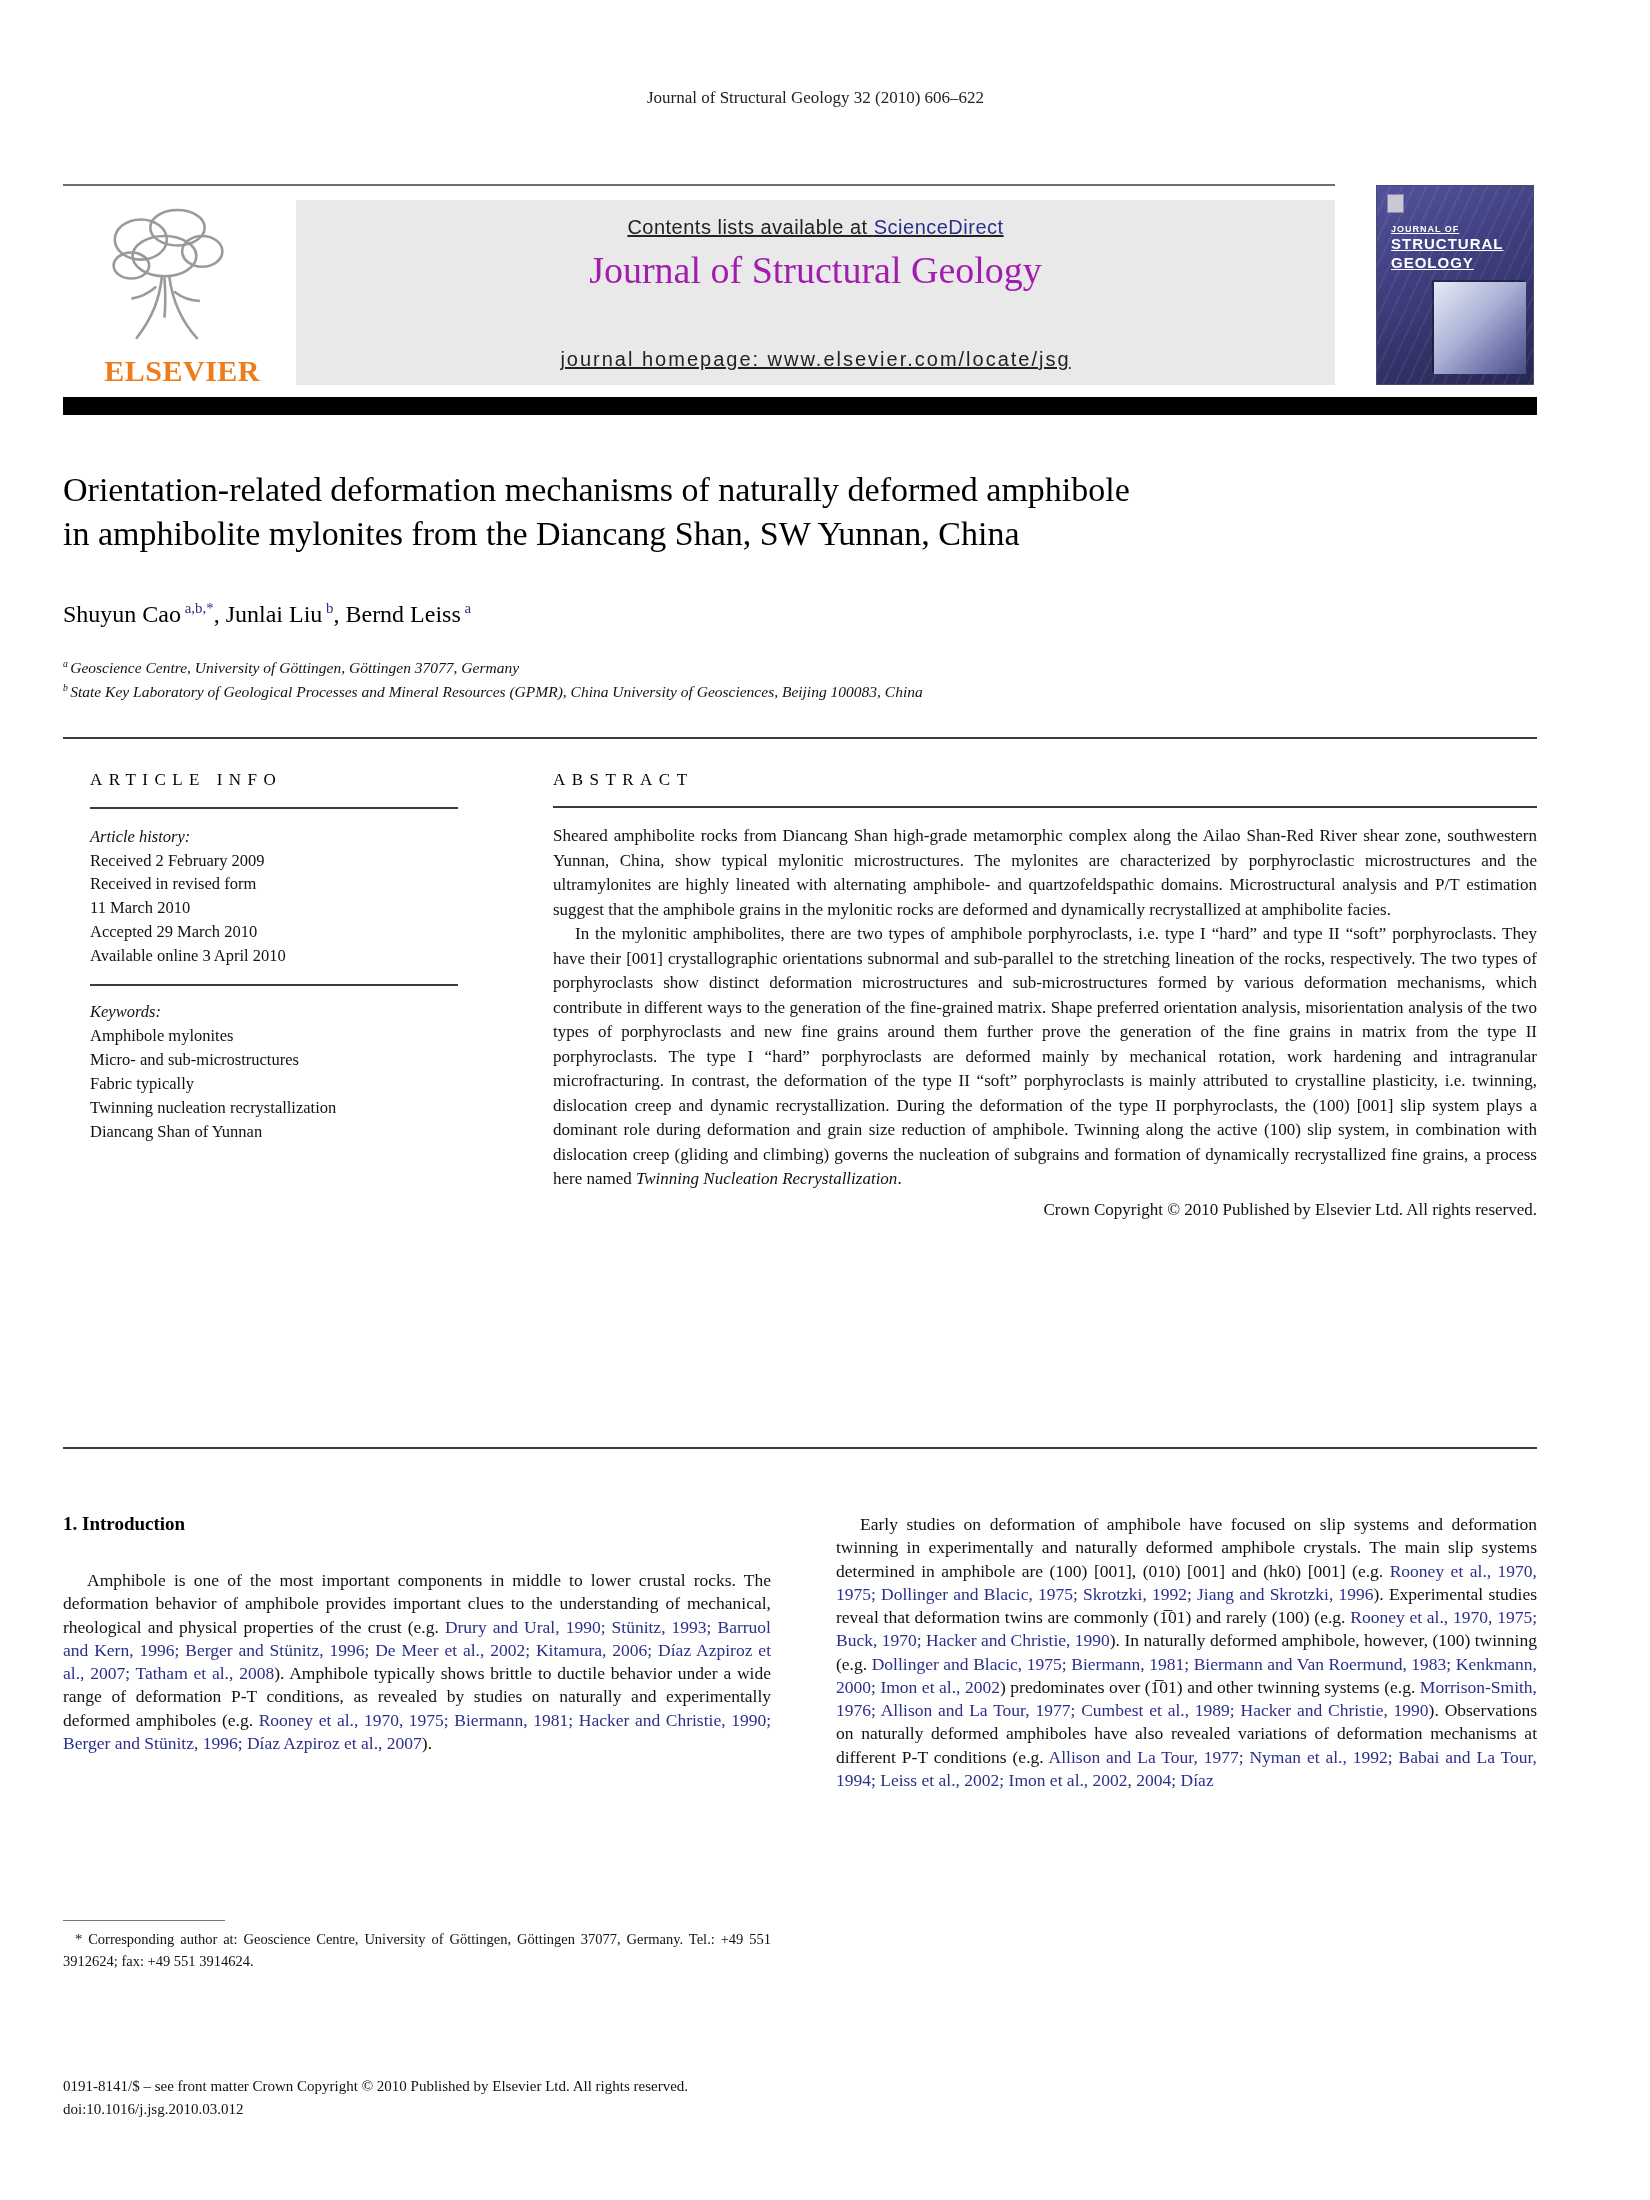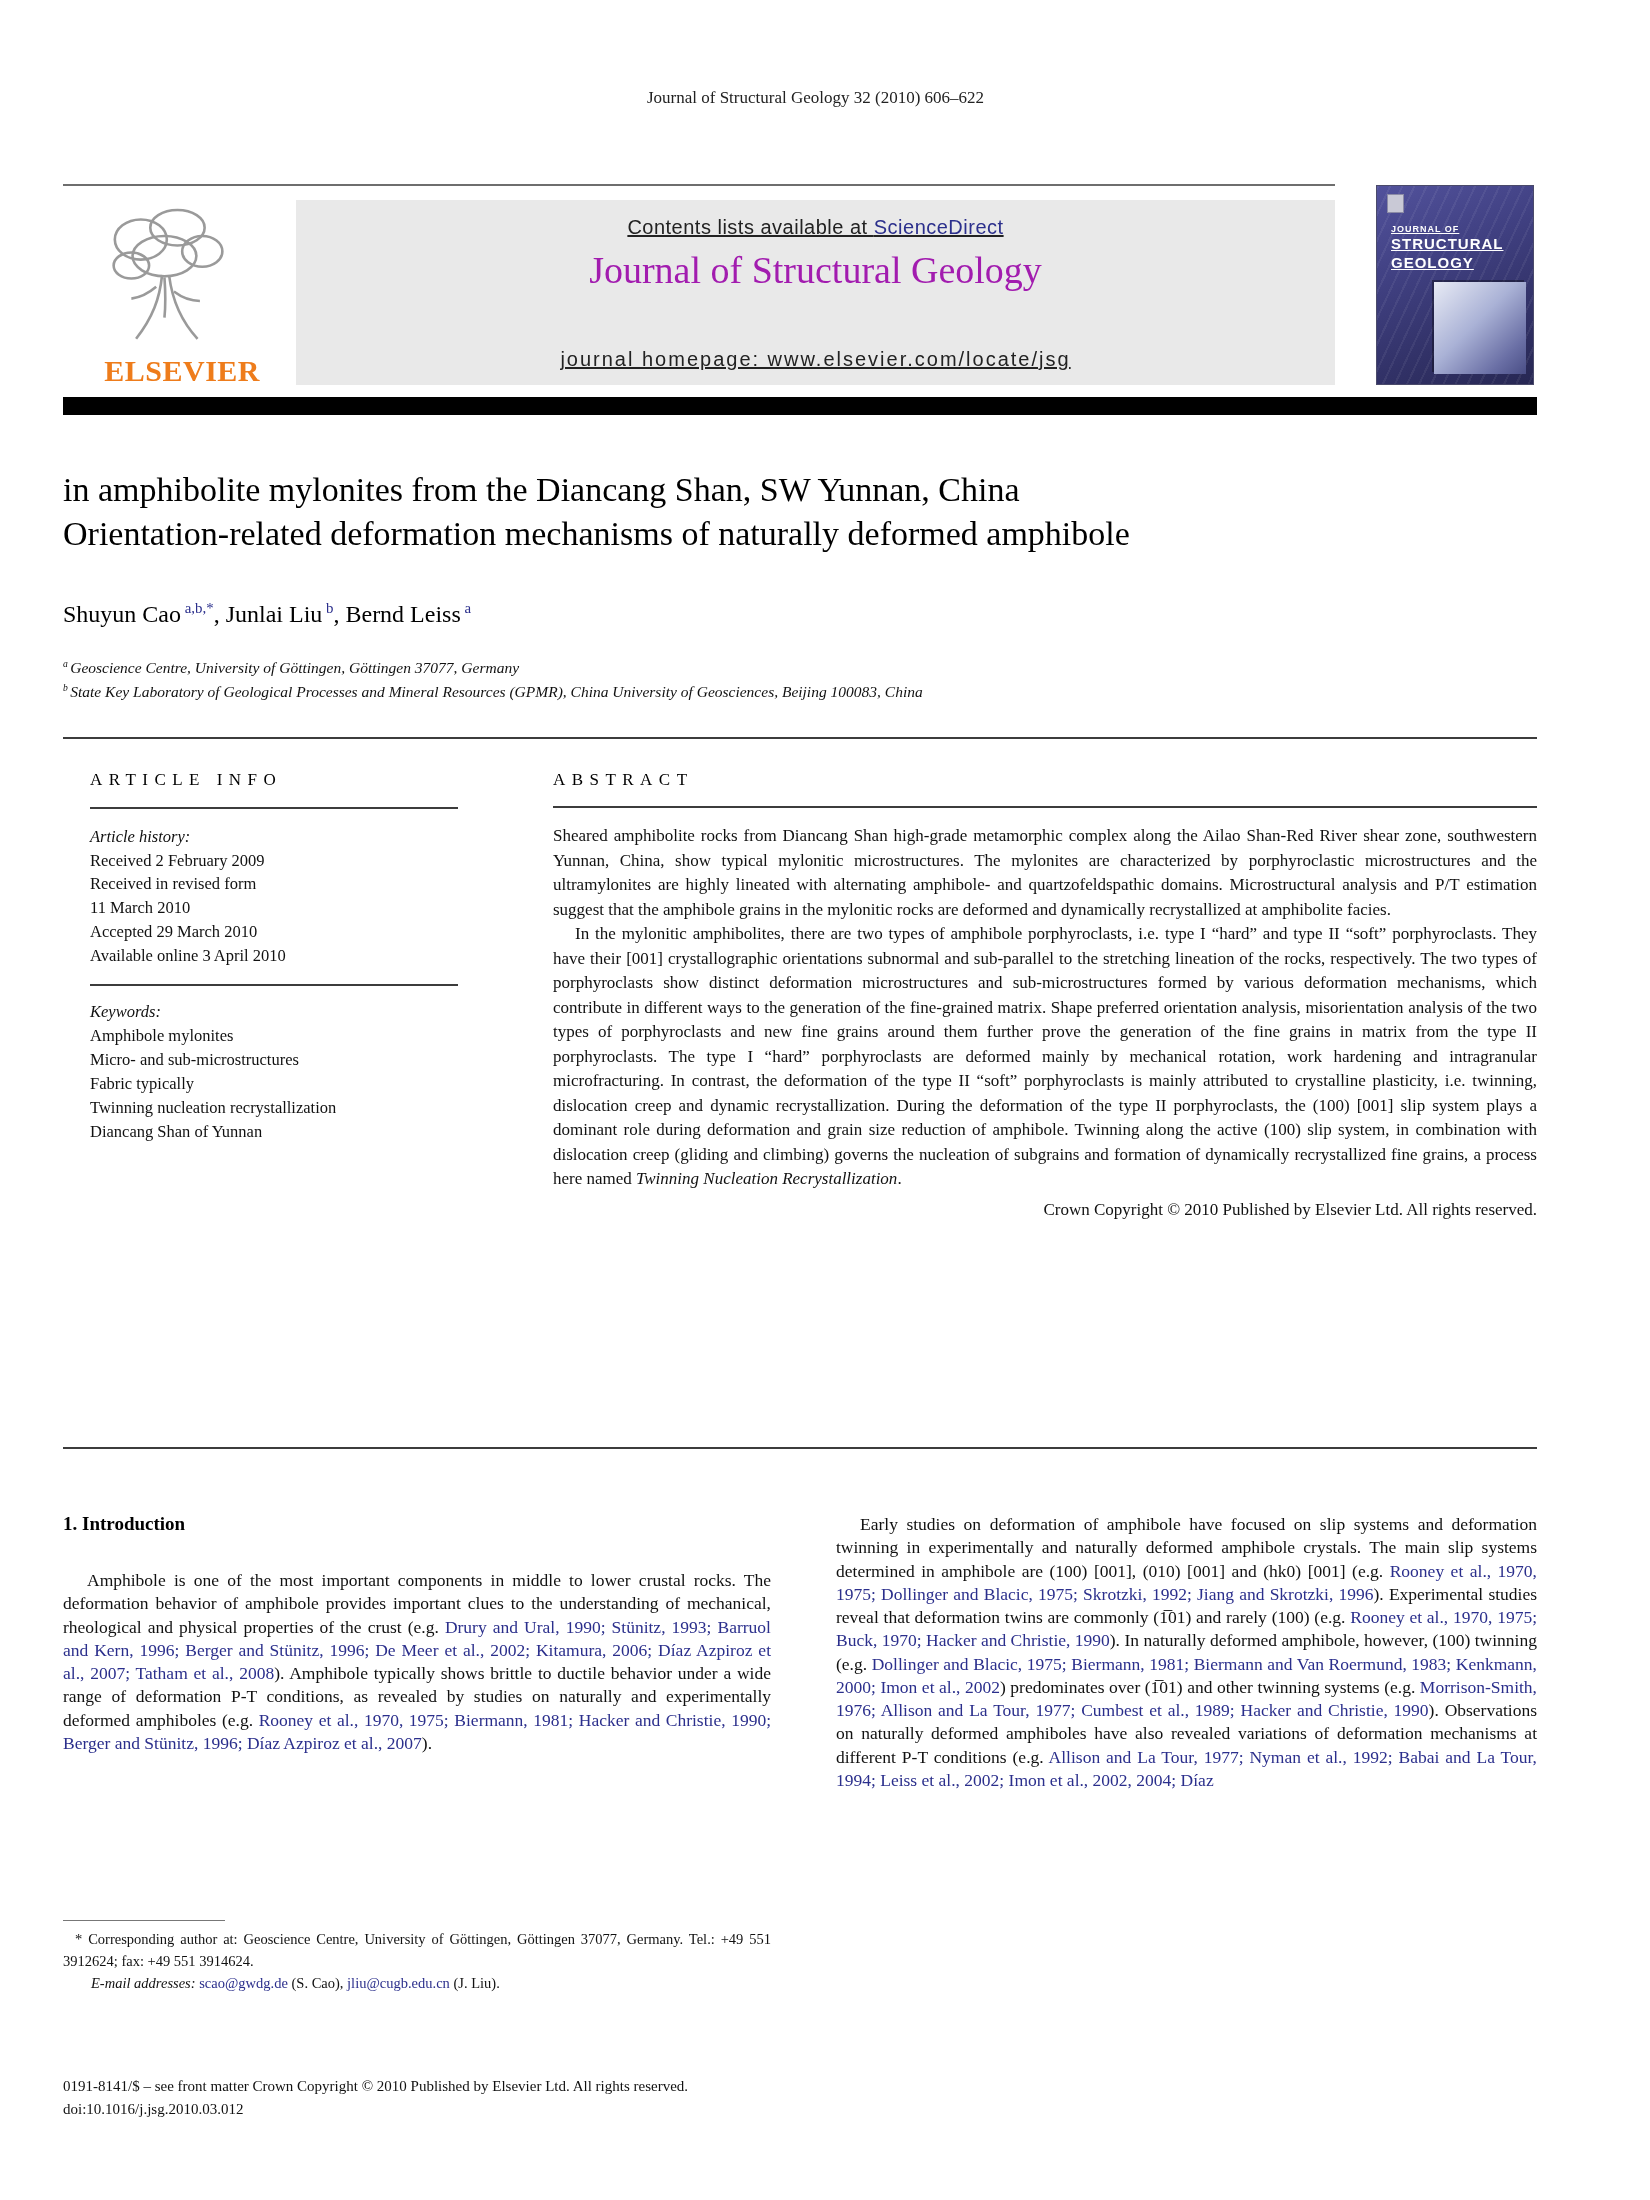--- a/index.html
+++ b/index.html
@@ -132,22 +132,22 @@
       <span class="l1">JOURNAL OF</span>
       <span class="l2">STRUCTURAL</span>
       <span class="l2">GEOLOGY</span>
     </div>
     <div class="cover-inset"></div>
   </div>
 
   <div class="black-bar"></div>
 
   <div class="art-title">
+    <div>Orientation-related deformation mechanisms of naturally deformed amphibole</div>
     <div>in amphibolite mylonites from the Diancang Shan, SW Yunnan, China</div>
-    <div>Orientation-related deformation mechanisms of naturally deformed amphibole</div>
   </div>
 
   <div class="authors"><span>Shuyun Cao</span><span class="seg-sup seg-link"> a,b,*</span><span>, Junlai Liu</span><span class="seg-sup seg-link"> b</span><span>, Bernd Leiss</span><span class="seg-sup seg-link"> a</span></div>
 
   <div class="affils">
     <div><span class="seg-sup">a </span><span>Geoscience Centre, University of Göttingen, Göttingen 37077, Germany</span></div>
     <div><span class="seg-sup">b </span><span>State Key Laboratory of Geological Processes and Mineral Resources (GPMR), China University of Geosciences, Beijing 100083, China</span></div>
   </div>
 
   <div class="rule-full rf-top"></div>
@@ -185,21 +185,20 @@
     <p class="body-par"><span>Amphibole is one of the most important components in middle to lower crustal rocks. The deformation behavior of amphibole provides important clues to the understanding of mechanical, rheological and physical properties of the crust (e.g. </span><span class="seg-link">Drury and Ural, 1990; Stünitz, 1993; Barruol and Kern, 1996; Berger and Stünitz, 1996; De Meer et al., 2002; Kitamura, 2006; Díaz Azpiroz et al., 2007; Tatham et al., 2008</span><span>). Amphibole typically shows brittle to ductile behavior under a wide range of deformation P-T conditions, as revealed by studies on naturally and experimentally deformed amphiboles (e.g. </span><span class="seg-link">Rooney et al., 1970, 1975; Biermann, 1981; Hacker and Christie, 1990; Berger and Stünitz, 1996; Díaz Azpiroz et al., 2007</span><span>).</span></p>
   </div>
 
   <div class="col-right">
     <p class="body-par"><span>Early studies on deformation of amphibole have focused on slip systems and deformation twinning in experimentally and naturally deformed amphibole crystals. The main slip systems determined in amphibole are (100) [001], (010) [001] and (hk0) [001] (e.g. </span><span class="seg-link">Rooney et al., 1970, 1975; Dollinger and Blacic, 1975; Skrotzki, 1992; Jiang and Skrotzki, 1996</span><span>). Experimental studies reveal that deformation twins are commonly (1̅01) and rarely (100) (e.g. </span><span class="seg-link">Rooney et al., 1970, 1975; Buck, 1970; Hacker and Christie, 1990</span><span>). In naturally deformed amphibole, however, (100) twinning (e.g. </span><span class="seg-link">Dollinger and Blacic, 1975; Biermann, 1981; Biermann and Van Roermund, 1983; Kenkmann, 2000; Imon et al., 2002</span><span>) predominates over (1̅01) and other twinning systems (e.g. </span><span class="seg-link">Morrison-Smith, 1976; Allison and La Tour, 1977; Cumbest et al., 1989; Hacker and Christie, 1990</span><span>). Observations on naturally deformed amphiboles have also revealed variations of deformation mechanisms at different P-T conditions (e.g. </span><span class="seg-link">Allison and La Tour, 1977; Nyman et al., 1992; Babai and La Tour, 1994; Leiss et al., 2002; Imon et al., 2002, 2004; Díaz</span></p>
   </div>
 
   <div class="footnote">
     <div class="footnote-rule"></div>
     <p class="fn-par">* Corresponding author at: Geoscience Centre, University of Göttingen, Göttingen 37077, Germany. Tel.: +49 551 3912624; fax: +49 551 3914624.</p>
-    <p class="fn-emails"><span class="seg-it">E-mail addresses: </span><span class="seg-link">scao@gwdg.de</span><span> (S. Cao), </span><span class="seg-link">jliu@cugb.edu.cn</span><span> (J. Liu).</span></p>
   </div>
 
   <div class="footer">
     <p>0191-8141/$ – see front matter Crown Copyright © 2010 Published by Elsevier Ltd. All rights reserved.</p>
     <p>doi:10.1016/j.jsg.2010.03.012</p>
   </div>
 
 </div>
 
 </body></html>

